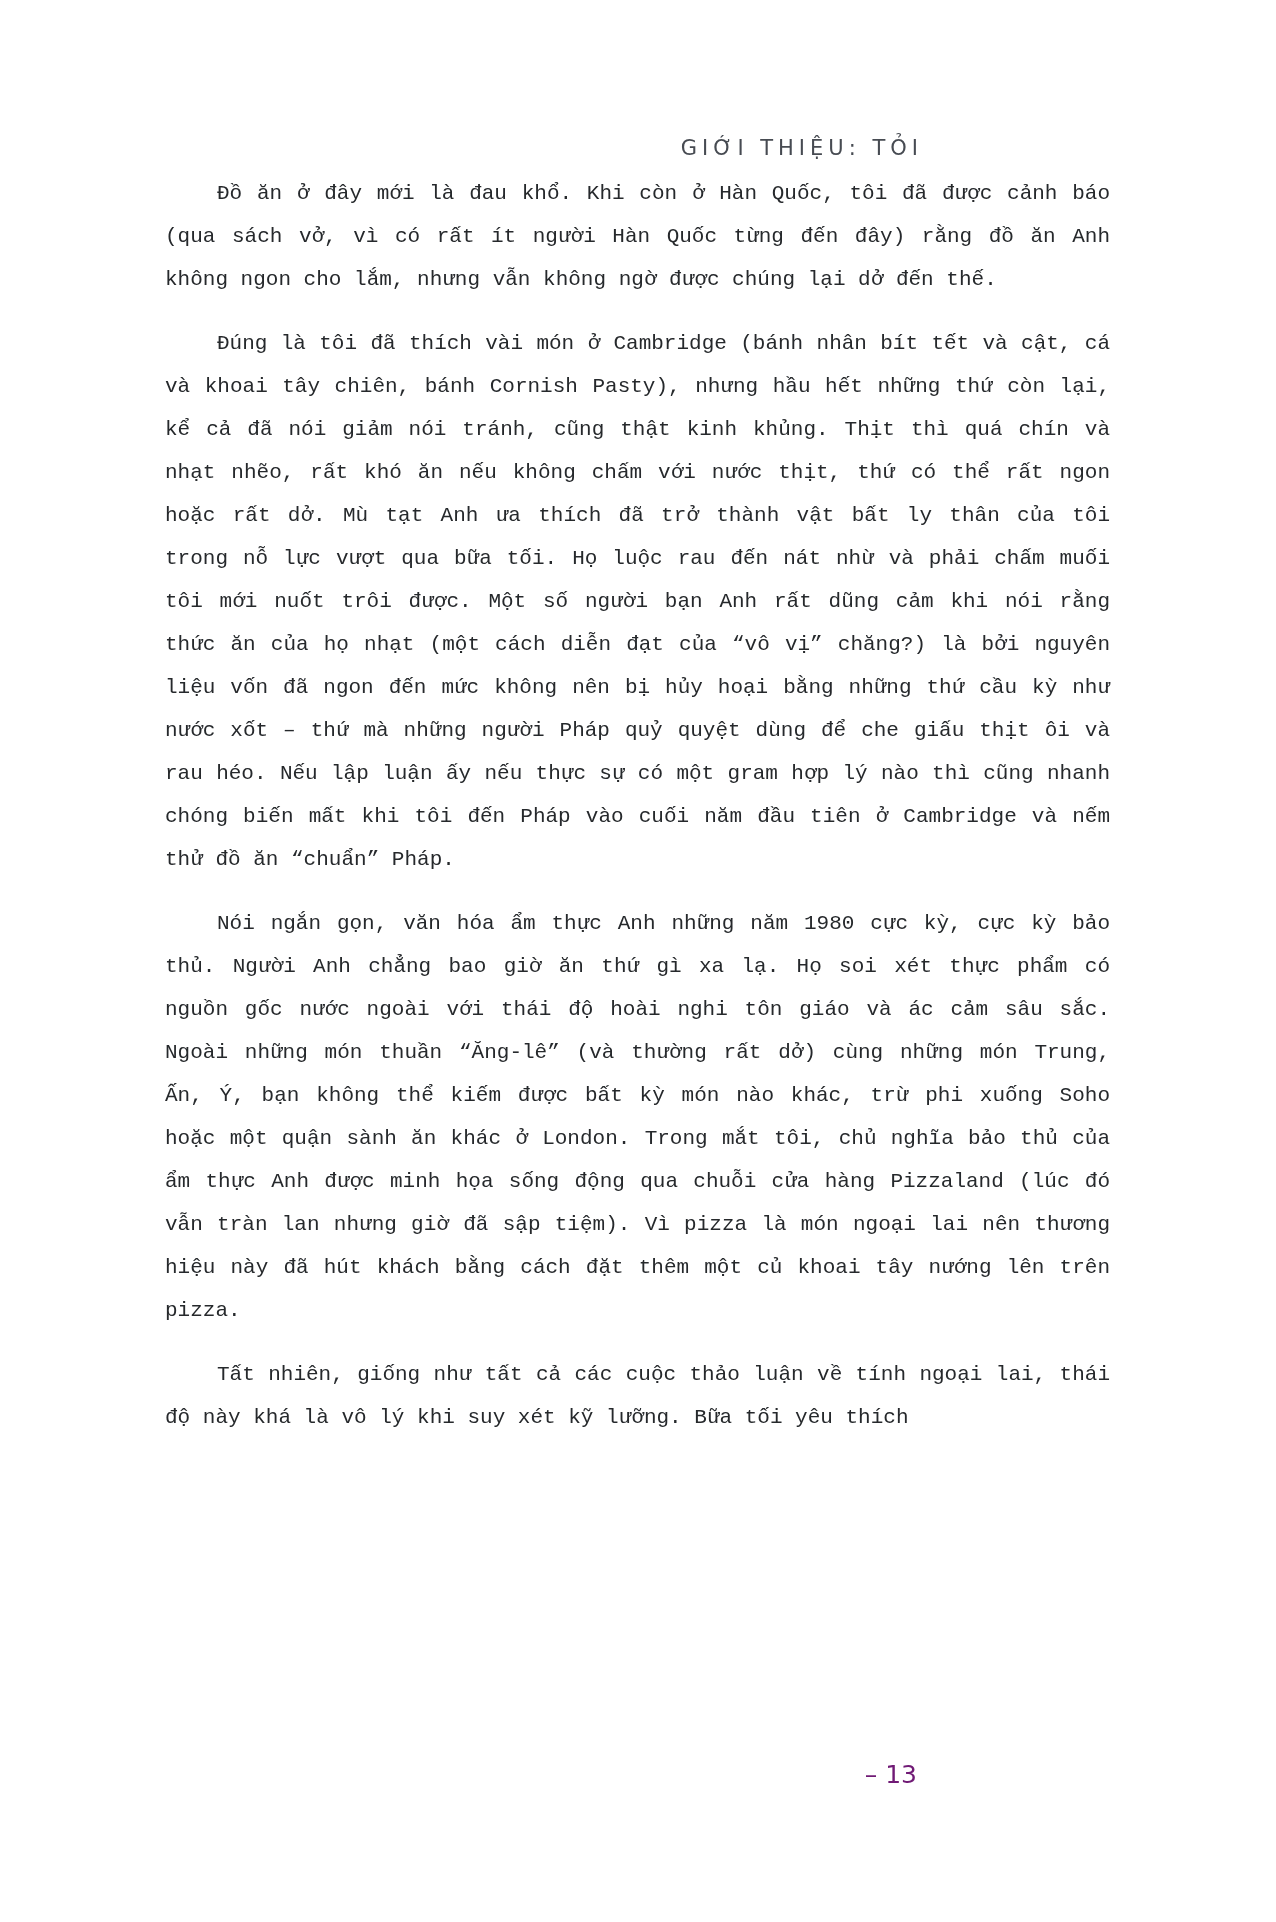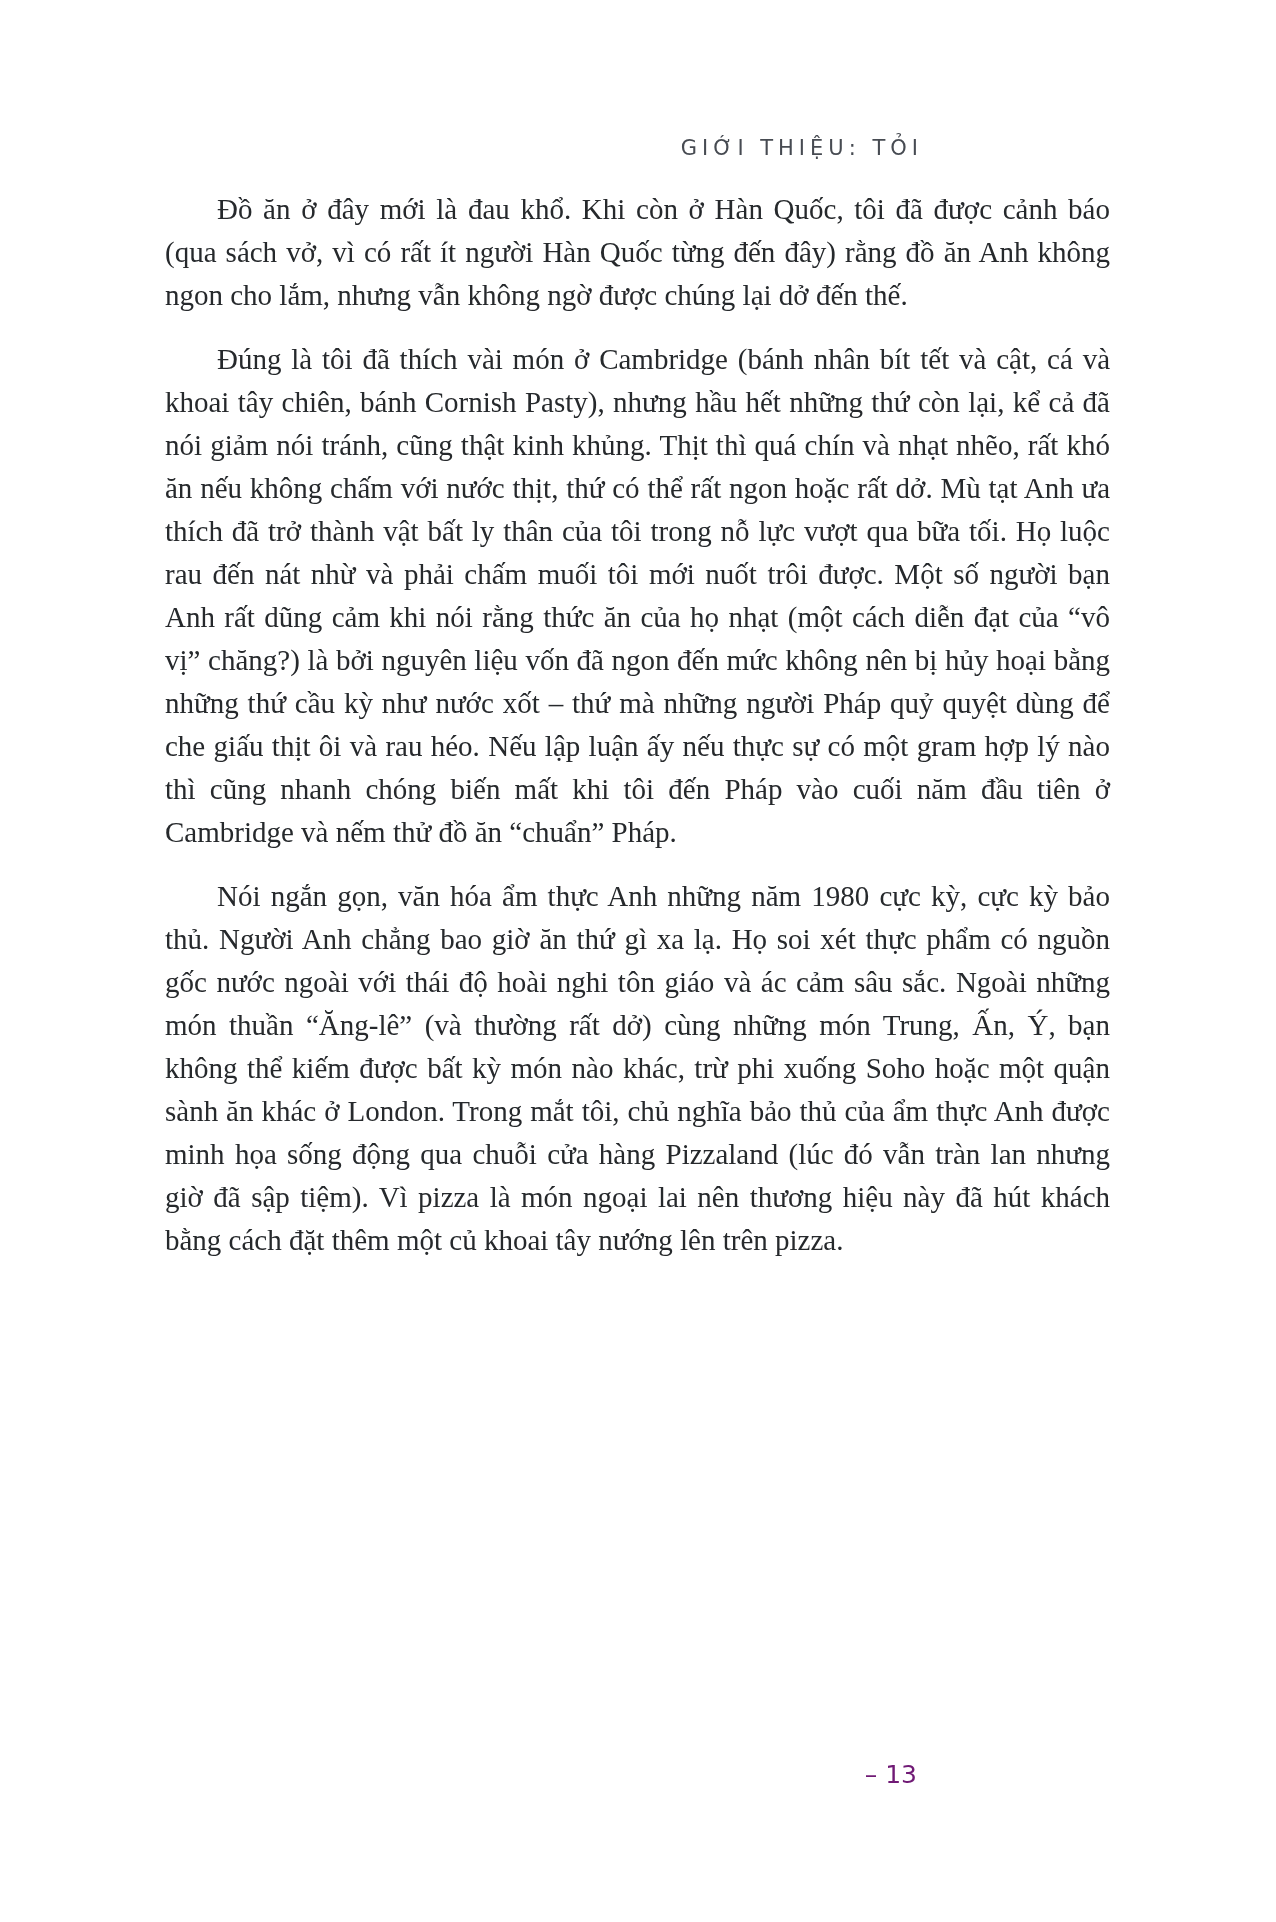--- a/index.html
+++ b/index.html
@@ -20,24 +20,24 @@
     right: 190px;
     font-family: "DejaVu Sans", "Liberation Sans", sans-serif;
     font-size: 21px;
     letter-spacing: 5px;
     color: #474b52;
     white-space: nowrap;
   }
   .text-block {
     position: absolute;
     left: 165px;
-    top: 188px;
+    top: 172px;
     width: 945px;
-    font-family: Liberation Serif, serif;
-    font-size: 29px;
+    font-family: Liberation Mono, monospace;
+    font-size: 21px;
     line-height: 43px;
     color: #26292c;
     text-align: justify;
   }
   .text-block p {
     margin: 0 0 21px 0;
     text-indent: 52px;
   }
   .page-number {
     position: absolute;
@@ -53,17 +53,18 @@
 <body>
 
 <div class="page">
 
   <div class="running-header">GIỚI THIỆU: TỎI</div>
 
   <div class="text-block">
     <p>Đồ ăn ở đây mới là đau khổ. Khi còn ở Hàn Quốc, tôi đã được cảnh báo (qua sách vở, vì có rất ít người Hàn Quốc từng đến đây) rằng đồ ăn Anh không ngon cho lắm, nhưng vẫn không ngờ được chúng lại dở đến thế.</p>
     <p>Đúng là tôi đã thích vài món ở Cambridge (bánh nhân bít tết và cật, cá và khoai tây chiên, bánh Cornish Pasty), nhưng hầu hết những thứ còn lại, kể cả đã nói giảm nói tránh, cũng thật kinh khủng. Thịt thì quá chín và nhạt nhẽo, rất khó ăn nếu không chấm với nước thịt, thứ có thể rất ngon hoặc rất dở. Mù tạt Anh ưa thích đã trở thành vật bất ly thân của tôi trong nỗ lực vượt qua bữa tối. Họ luộc rau đến nát nhừ và phải chấm muối tôi mới nuốt trôi được. Một số người bạn Anh rất dũng cảm khi nói rằng thức ăn của họ nhạt (một cách diễn đạt của “vô vị” chăng?) là bởi nguyên liệu vốn đã ngon đến mức không nên bị hủy hoại bằng những thứ cầu kỳ như nước xốt – thứ mà những người Pháp quỷ quyệt dùng để che giấu thịt ôi và rau héo. Nếu lập luận ấy nếu thực sự có một gram hợp lý nào thì cũng nhanh chóng biến mất khi tôi đến Pháp vào cuối năm đầu tiên ở Cambridge và nếm thử đồ ăn “chuẩn” Pháp.</p>
     <p>Nói ngắn gọn, văn hóa ẩm thực Anh những năm 1980 cực kỳ, cực kỳ bảo thủ. Người Anh chẳng bao giờ ăn thứ gì xa lạ. Họ soi xét thực phẩm có nguồn gốc nước ngoài với thái độ hoài nghi tôn giáo và ác cảm sâu sắc. Ngoài những món thuần “Ăng-lê” (và thường rất dở) cùng những món Trung, Ấn, Ý, bạn không thể kiếm được bất kỳ món nào khác, trừ phi xuống Soho hoặc một quận sành ăn khác ở London. Trong mắt tôi, chủ nghĩa bảo thủ của ẩm thực Anh được minh họa sống động qua chuỗi cửa hàng Pizzaland (lúc đó vẫn tràn lan nhưng giờ đã sập tiệm). Vì pizza là món ngoại lai nên thương hiệu này đã hút khách bằng cách đặt thêm một củ khoai tây nướng lên trên pizza.</p>
+    <p>Tất nhiên, giống như tất cả các cuộc thảo luận về tính ngoại lai, thái độ này khá là vô lý khi suy xét kỹ lưỡng. Bữa tối yêu thích</p>
   </div>
 
   <div class="page-number">– 13</div>
 
 </div>
 
 </body></html>

